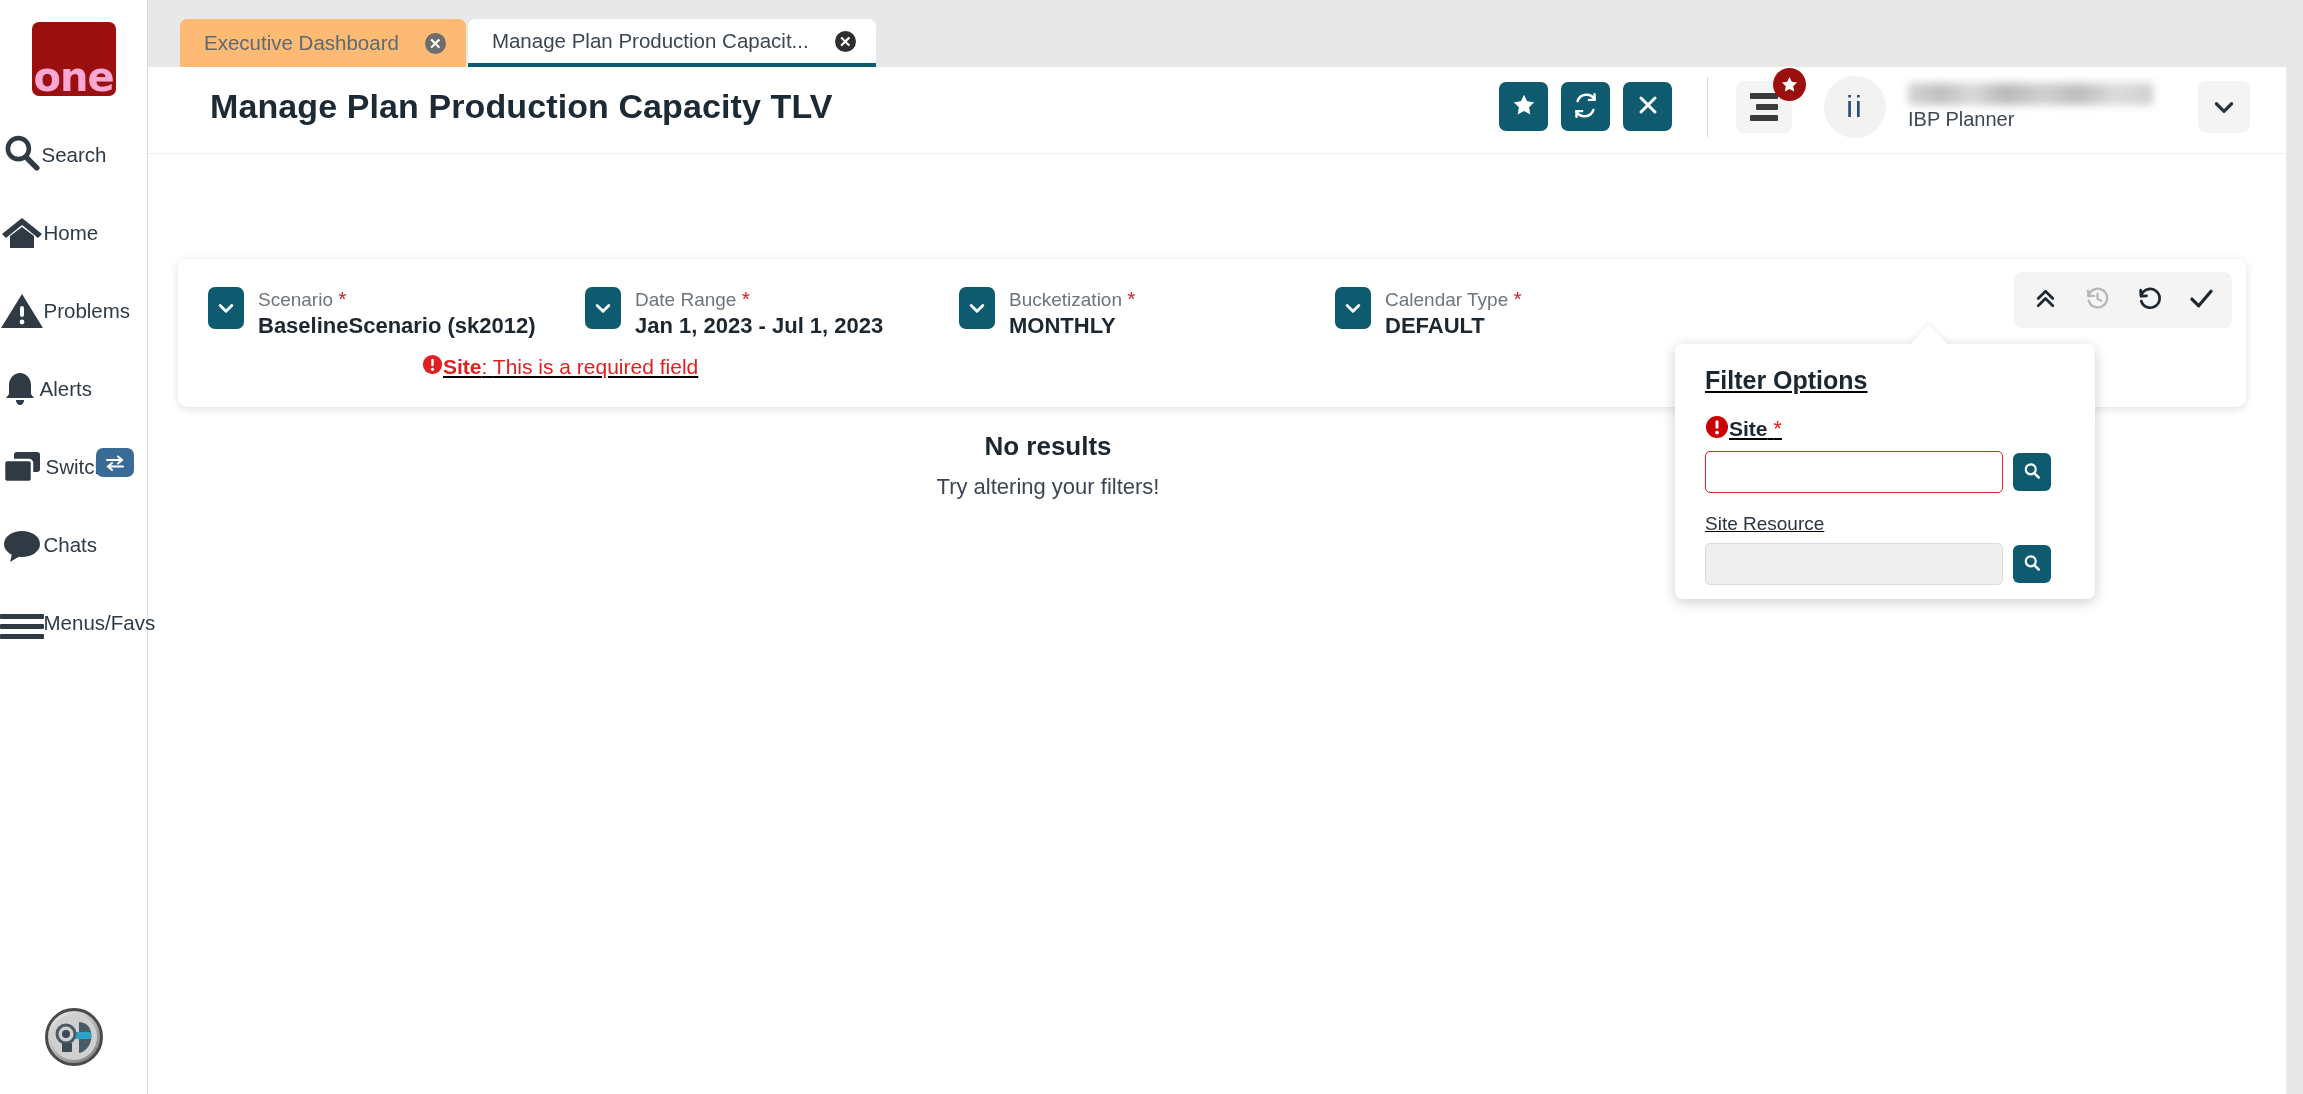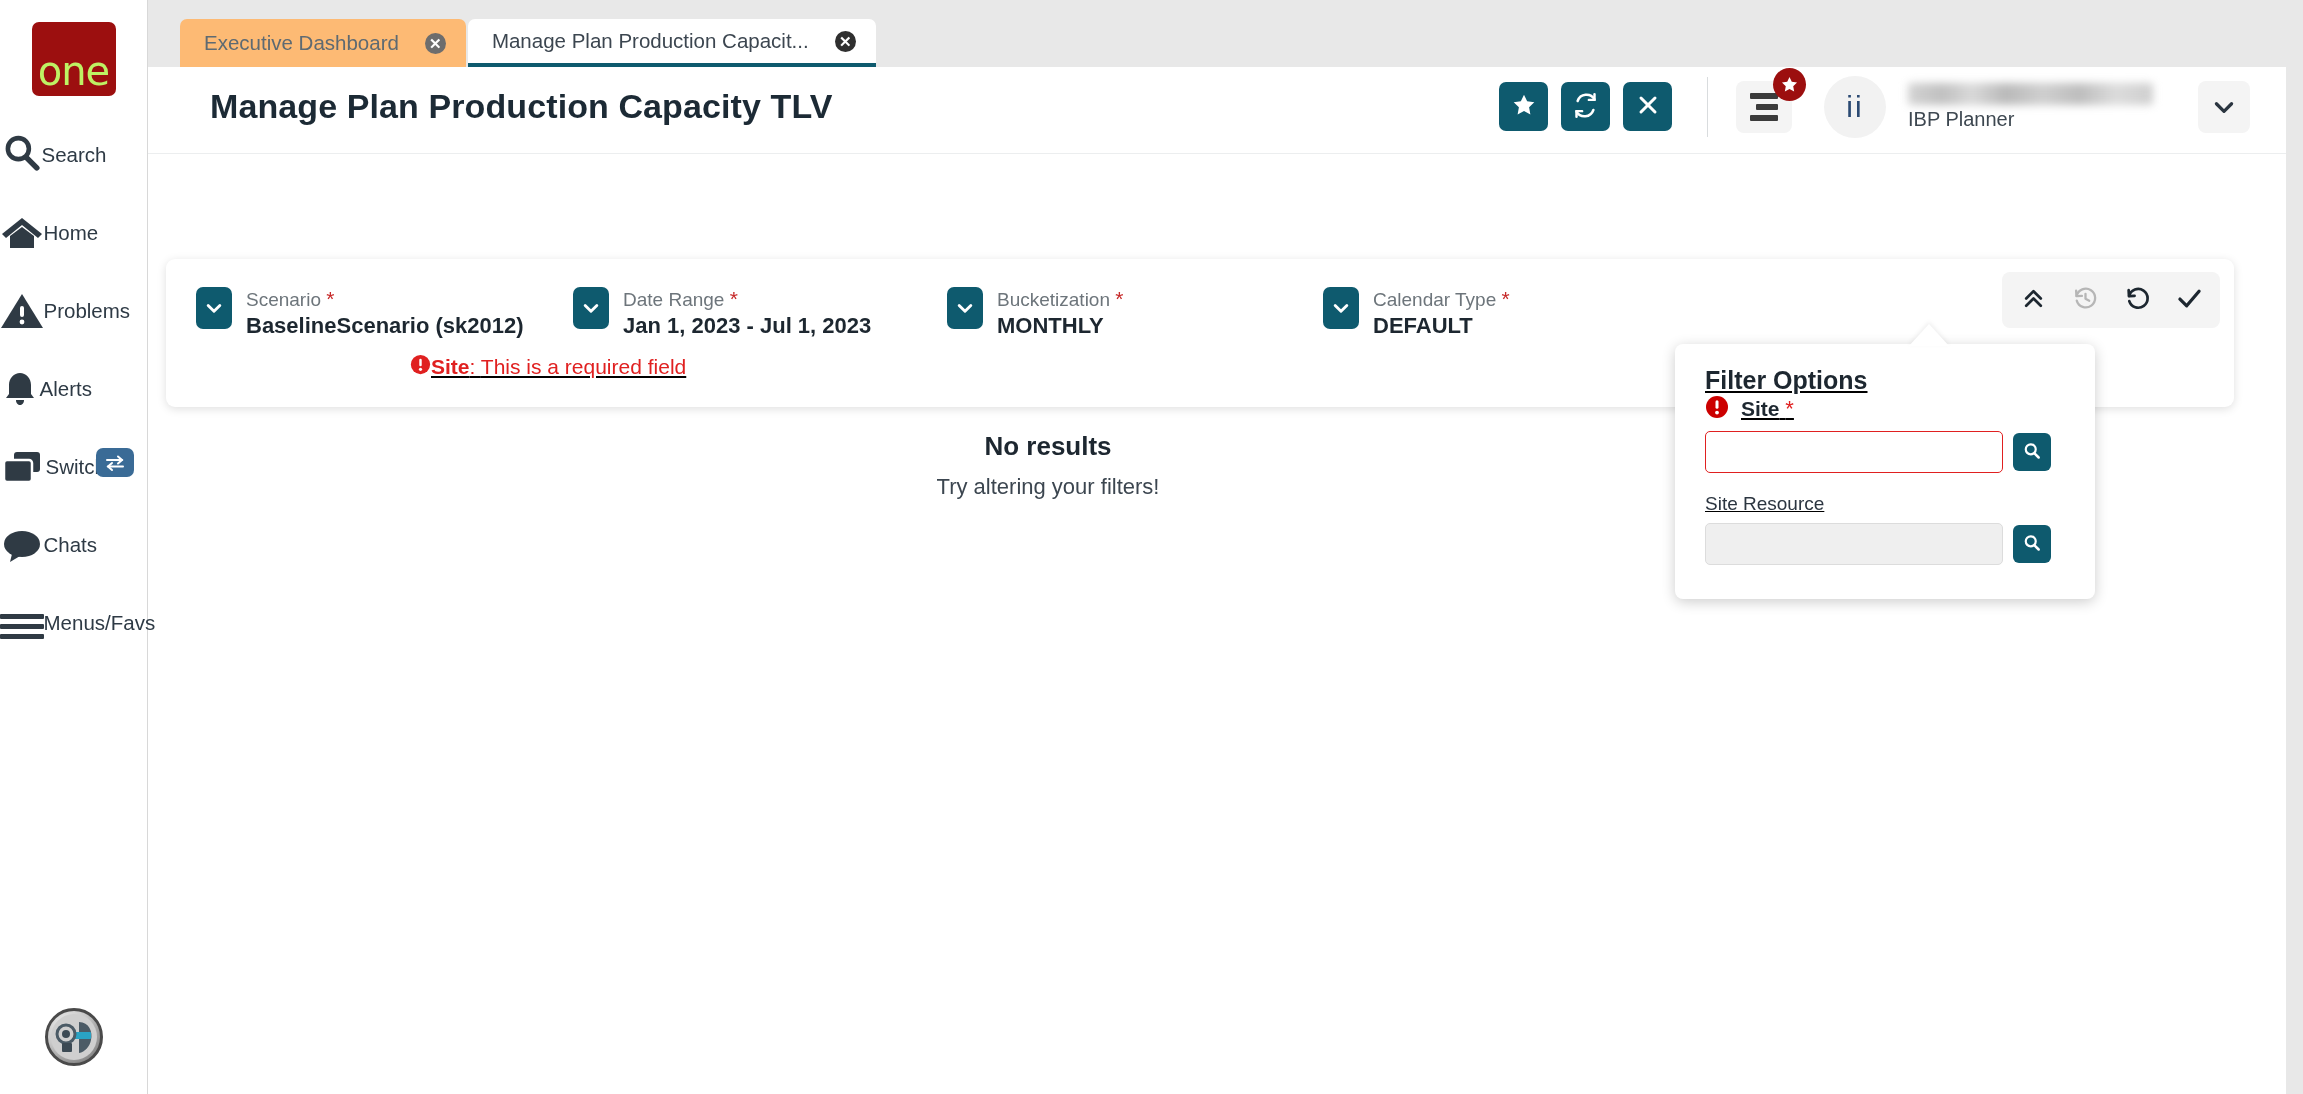--- a/index.html
+++ b/index.html
@@ -21,24 +21,24 @@
     display: flex; flex-direction: column; align-items: center;
     z-index: 40;
   }
   #logo {
     width: 84px; height: 74px; margin-top: 22px;
     background: #9c0f0f; border-radius: 7px;
     display: flex; align-items: center; justify-content: center;
     overflow: hidden;
   }
   #logo .logo-text {
-    color: #bef264; font-size: 40px; font-weight: 400;
+    color: #f9a8d4; font-size: 40px; font-weight: 700;
     letter-spacing: -1px; line-height: 1;
     font-family: "DejaVu Sans", sans-serif;
-    position: relative; top: 12px;
+    position: relative; top: 18px;
   }
   .nav-item {
     width: 148px; margin-top: 34px;
     display: flex; flex-direction: row; align-items: center;
     cursor: pointer; position: relative;
   }
   .nav-item .nav-label {
     font-size: 20.5px; color: #2e3a45; margin-top: 6px;
     font-family: "Liberation Sans", sans-serif;
   }
@@ -154,21 +154,21 @@
   }
   #user-role { font-size: 20px; color: #3d4750; white-space: nowrap; }
   #user-caret {
     width: 52px; height: 52px; border-radius: 8px; background: #f4f4f4;
     display: flex; align-items: center; justify-content: center;
     margin-left: 40px; margin-right: 36px; cursor: pointer;
   }
 
   
   #filter-card {
-    position: absolute; left: 18px; top: 200px;
+    position: absolute; left: 30px; top: 200px;
     width: 2068px; height: 148px;
     background: #ffffff; border-radius: 9px;
     box-shadow: 0 2px 10px rgba(0,0,0,0.13);
   }
   #filter-row {
     display: flex; align-items: flex-start; padding: 28px 0 0 30px;
   }
   .filter-group { display: flex; align-items: stretch; }
   .filter-group.g1 { width: 377px; }
   .filter-group.g2 { width: 374px; }
@@ -212,21 +212,21 @@
   #popover-arrow {
     position: absolute; left: 1761px; top: 265px;
     width: 0; height: 0;
     border-left: 20px solid transparent;
     border-right: 20px solid transparent;
     border-bottom: 22px solid #ffffff;
     z-index: 31;
     filter: drop-shadow(0 -2px 2px rgba(0,0,0,0.07));
   }
   #popover-title { font-size: 25px; font-weight: 700; color: #1d2730; }
-  .pf-label-row { display: flex; align-items: center; gap: 12px; }
+  .pf-label-row { display: flex; align-items: center; margin-top: 20px; }
   .pf-label { font-size: 21px; color: #1d2730; font-weight: 700; }
   .pf-label .req { color: #e02020; font-weight: 400; font-size: 22px; }
   .pf-label-plain { font-size: 19px; color: #2b3540; margin-top: 20px; display: block; }
   .pf-input-row { display: flex; align-items: center; gap: 10px; margin-top: 8px; }
   .pf-input {
     width: 298px; height: 42px; border-radius: 5px;
     font-size: 20px; padding: 0 9px; outline: none;
     font-family: "Liberation Sans", sans-serif;
   }
   .pf-input.error { border: 1.6px solid #e02020; background: #fff; color: #1d2730; }

